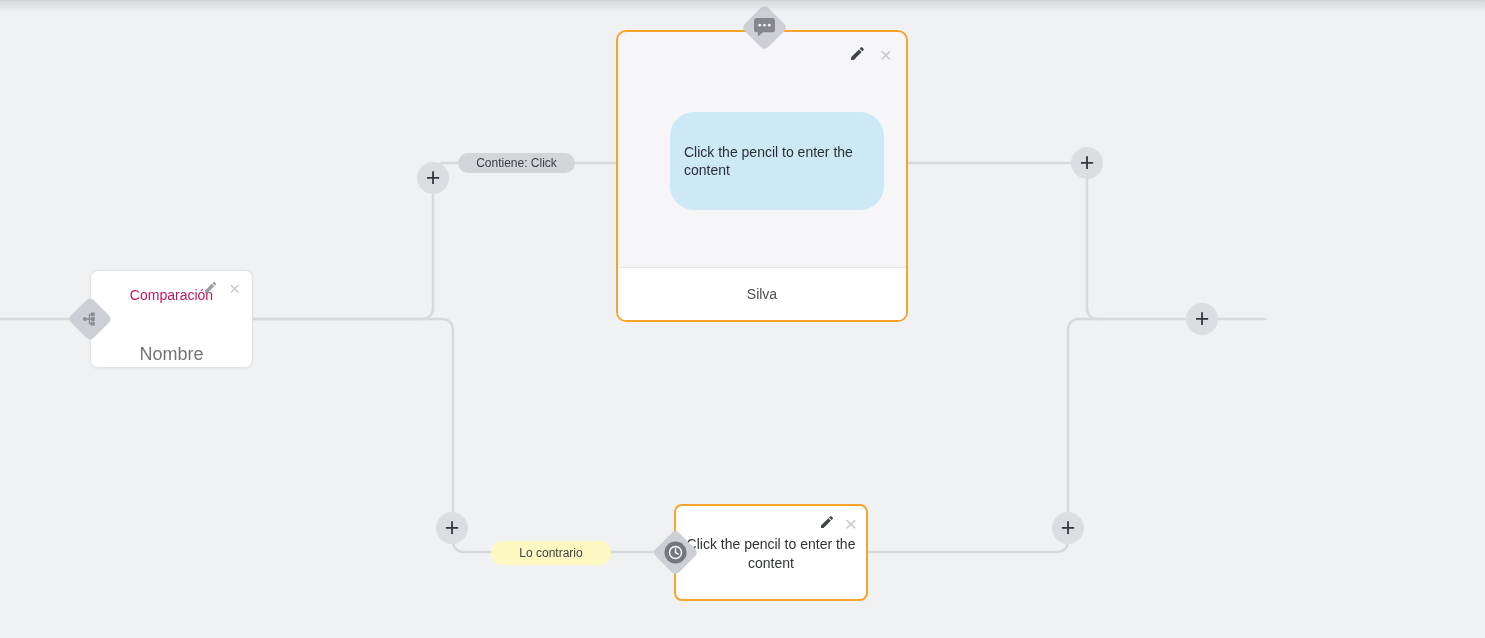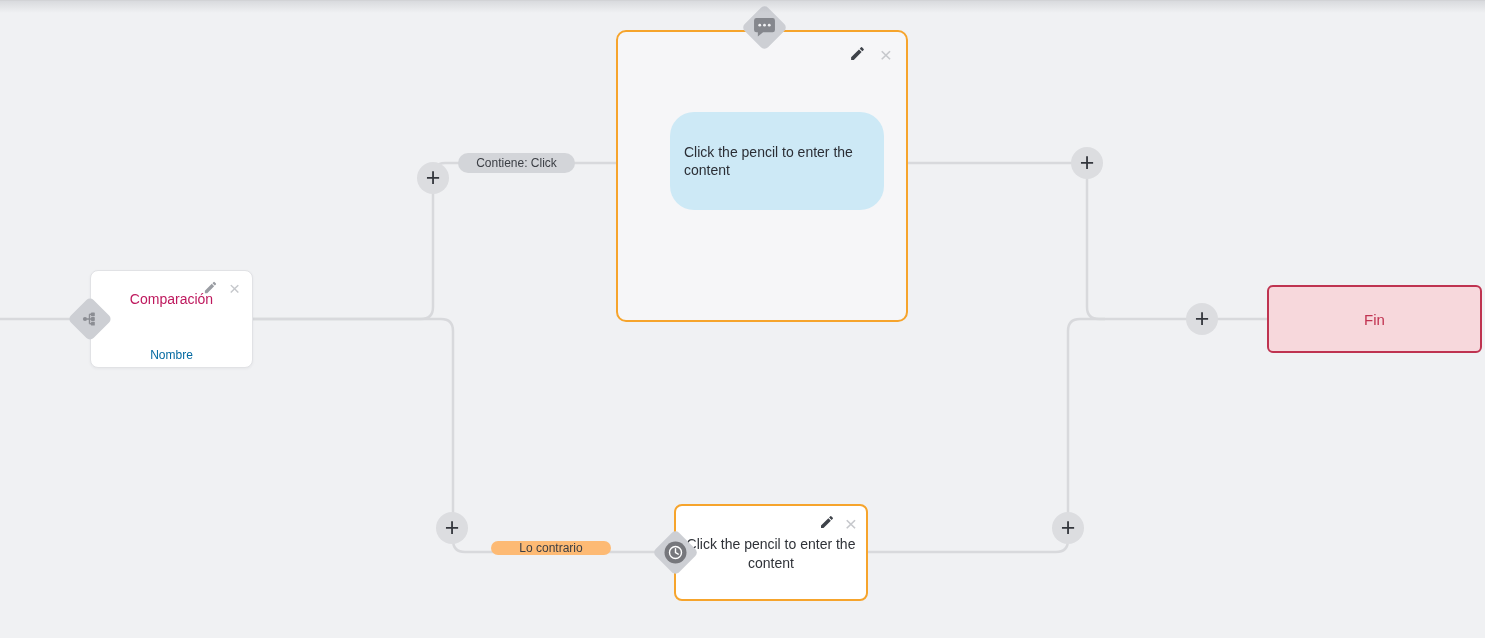--- a/index.html
+++ b/index.html
@@ -20,21 +20,21 @@
 
   
   .node{position:absolute;box-sizing:border-box;border-radius:8px;z-index:2;}
   .node-comparison{
     left:90px;top:270px;width:163px;height:98px;background:#ffffff;
     border:1px solid #e1e2e5;box-shadow:0 1px 3px rgba(40,44,52,.05);
     display:flex;flex-direction:column;align-items:center;justify-content:center;
     gap:9px;padding-top:14px;
   }
   .node-comparison .line1{font-size:14px;color:#be185d;}
-  .node-comparison .line2{font-size:12px;color:#0369a1;margin-top:32px;}
+  .node-comparison .line2{font-size:18px;color:#737373;margin-top:32px;}
 
   .node-message{
     left:616px;top:30px;width:292px;height:292px;background:#f6f6f8;
     border:2px solid #f6a42c;border-radius:10px;
     display:flex;flex-direction:column;
   }
   .node-message .body{flex:1;position:relative;border-radius:8px 8px 0 0;}
   .node-message .footer{
     height:52px;background:#ffffff;border-top:1px solid #e5e6e8;
     border-radius:0 0 8px 8px;display:flex;align-items:center;justify-content:center;
@@ -90,21 +90,21 @@
   }
   .plus-btn span{font-size:25px;font-weight:400;color:#33363c;margin-top:-2px;}
 
   
   .pill{
     position:absolute;z-index:2;border-radius:11px;box-sizing:border-box;
     display:flex;align-items:center;justify-content:center;
     font-size:12px;color:#3b3e44;white-space:nowrap;
   }
   .pill-contains{left:458px;top:153px;width:117px;height:20px;background:#d3d5d9;}
-  .pill-otherwise{left:491px;top:541px;width:120px;height:14px;background:#fdba74;}
+  .pill-otherwise{left:491px;top:541px;width:120px;height:24px;background:#fef9c3;}
 </style>
 </head>
 <body>
 
 <div style="position:absolute;inset:0;">
 
   <svg class="edges" width="1485" height="638" aria-hidden="true">
     <path d="M 0 319 H 74"></path>
     <path d="M 253 319 H 421 Q 433 319 433 307 V 176 Q 433 163 445 163 H 616"></path>
     <path d="M 253 319 H 441 Q 453 319 453 331 V 540 Q 453 552 465 552 H 676"></path>
@@ -154,20 +154,21 @@
       </button>
       <button class="icon-btn">
         <span class="close-glyph">×</span>
       </button>
     </div>
     <div class="body">
       <div class="bubble">
         <span class="bubble-text">Click the pencil to enter the content</span>
       </div>
     </div>
+    <div class="footer">Silva</div>
   </div>
   <div class="diamond diamond-message">
     <span class="inner">
       <svg width="21" height="19" viewBox="0 0 22 20">
         <path fill="#85878d" d="M2.5 0 h17 a2.5 2.5 0 0 1 2.5 2.5 v10 a2.5 2.5 0 0 1 -2.5 2.5 H9.5 L4 19.5 V15 h-1.5 A2.5 2.5 0 0 1 0 12.5 v-10 A2.5 2.5 0 0 1 2.5 0 z"></path>
         <circle cx="6" cy="7.5" r="1.5" fill="#f0f1f3"></circle>
         <circle cx="11" cy="7.5" r="1.5" fill="#f0f1f3"></circle>
         <circle cx="16" cy="7.5" r="1.5" fill="#f0f1f3"></circle>
       </svg>
     </span>
@@ -191,21 +192,20 @@
   <div class="diamond diamond-fallback">
     <span class="inner">
       <svg width="23" height="23" viewBox="0 0 23 23">
         <circle cx="11.5" cy="11.5" r="11" fill="#76777c"></circle>
         <circle cx="11.5" cy="11.5" r="6" fill="none" stroke="#ffffff" stroke-width="1.4"></circle>
         <path d="M11.5 7.8 V11.5 L14.2 13.2" stroke="#ffffff" stroke-width="1.4" fill="none" stroke-linecap="round"></path>
       </svg>
     </span>
   </div>
 
-  <div class="node node-end">Fin</div>
 
   <button class="plus-btn" style="left:417px;top:162px;">
     <span>+</span>
   </button>
   <button class="plus-btn" style="left:436px;top:512px;">
     <span>+</span>
   </button>
   <button class="plus-btn" style="left:1071px;top:147px;">
     <span>+</span>
   </button>

